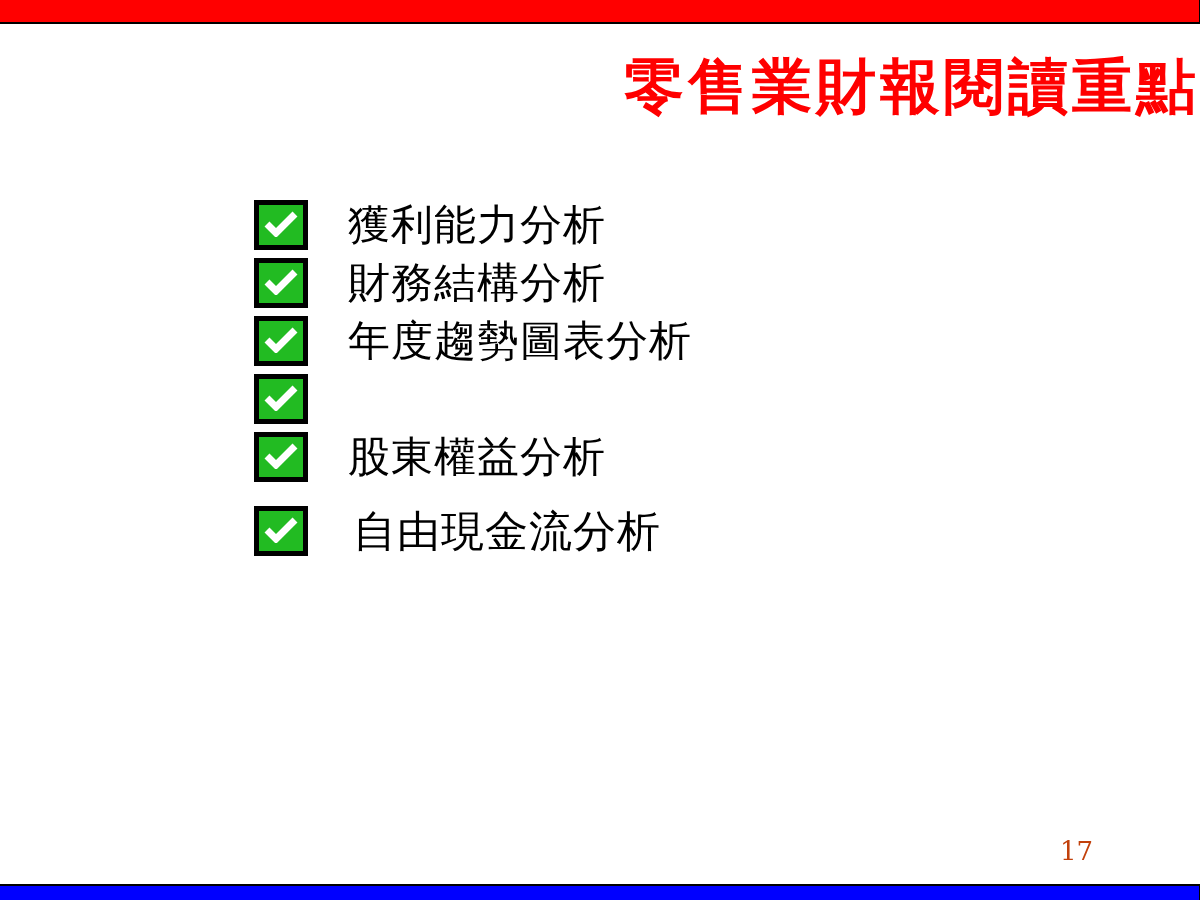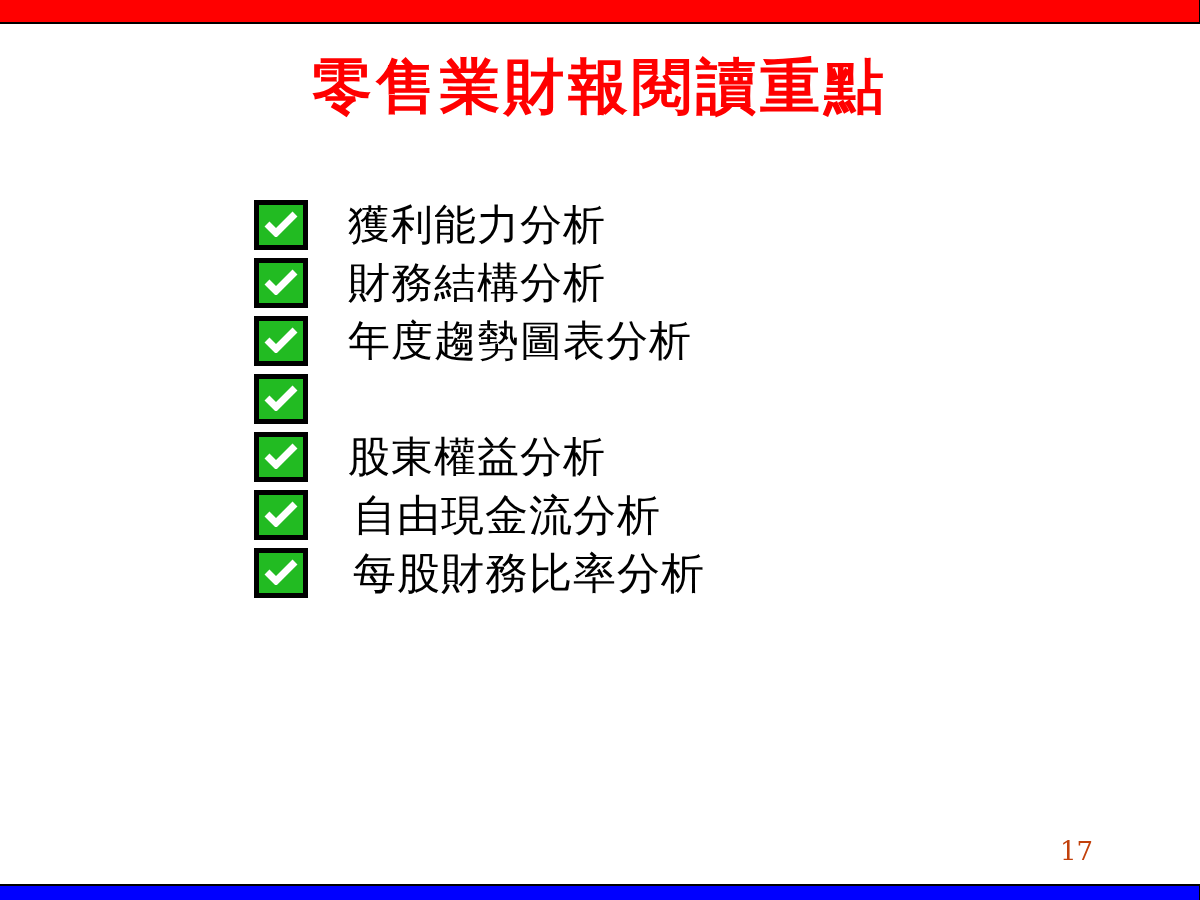--- a/index.html
+++ b/index.html
@@ -38,21 +38,21 @@
     border-right: 1px solid #000000;
     box-sizing: border-box;
   }
 
   
   .slide-title {
     position: absolute;
     left: 0;
     top: 54px;
     width: 1200px;
-    text-align: center;
+    text-align: right;
     color: #ff0000;
     font-family: "DejaVu Serif", "Liberation Serif", serif;
     font-size: 60px;
     font-weight: bold;
     letter-spacing: 4px;
     line-height: 1.08;
     white-space: nowrap;
   }
 
   
@@ -62,21 +62,21 @@
     top: 196px;
     width: 760px;
   }
   .bullet-row {
     display: flex;
     align-items: center;
     height: 58px;
     padding-left: 8px;
   }
   .bullet-row.spaced-top {
-    margin-top: 0;
+    margin-top: 16px;
   }
 
   .check-box {
     position: relative;
     width: 54px;
     height: 50px;
     min-width: 54px;
     background: #22bb22;
     border: 5px solid #000000;
     box-sizing: border-box;
@@ -173,26 +173,18 @@
 
   <div class="bullet-row large spaced-top">
     <div class="check-box">
       <svg class="tick" viewBox="0 0 34 26">
         <polyline points="3,13 12,22 31,3" fill="none" stroke="#ffffff" stroke-width="7" stroke-linecap="butt" stroke-linejoin="miter"></polyline>
       </svg>
     </div>
     <div class="bullet-label">自由現金流分析</div>
   </div>
 
-  <div class="bullet-row large spaced-top">
-    <div class="check-box">
-      <svg class="tick" viewBox="0 0 34 26">
-        <polyline points="3,13 12,22 31,3" fill="none" stroke="#ffffff" stroke-width="7" stroke-linecap="butt" stroke-linejoin="miter"></polyline>
-      </svg>
-    </div>
-    <div class="bullet-label">每股財務比率分析</div>
-  </div>
 
 </div>
 
 <div class="page-number">17</div>
 
 <div class="bottom-bar"></div>
 
 </body></html>

